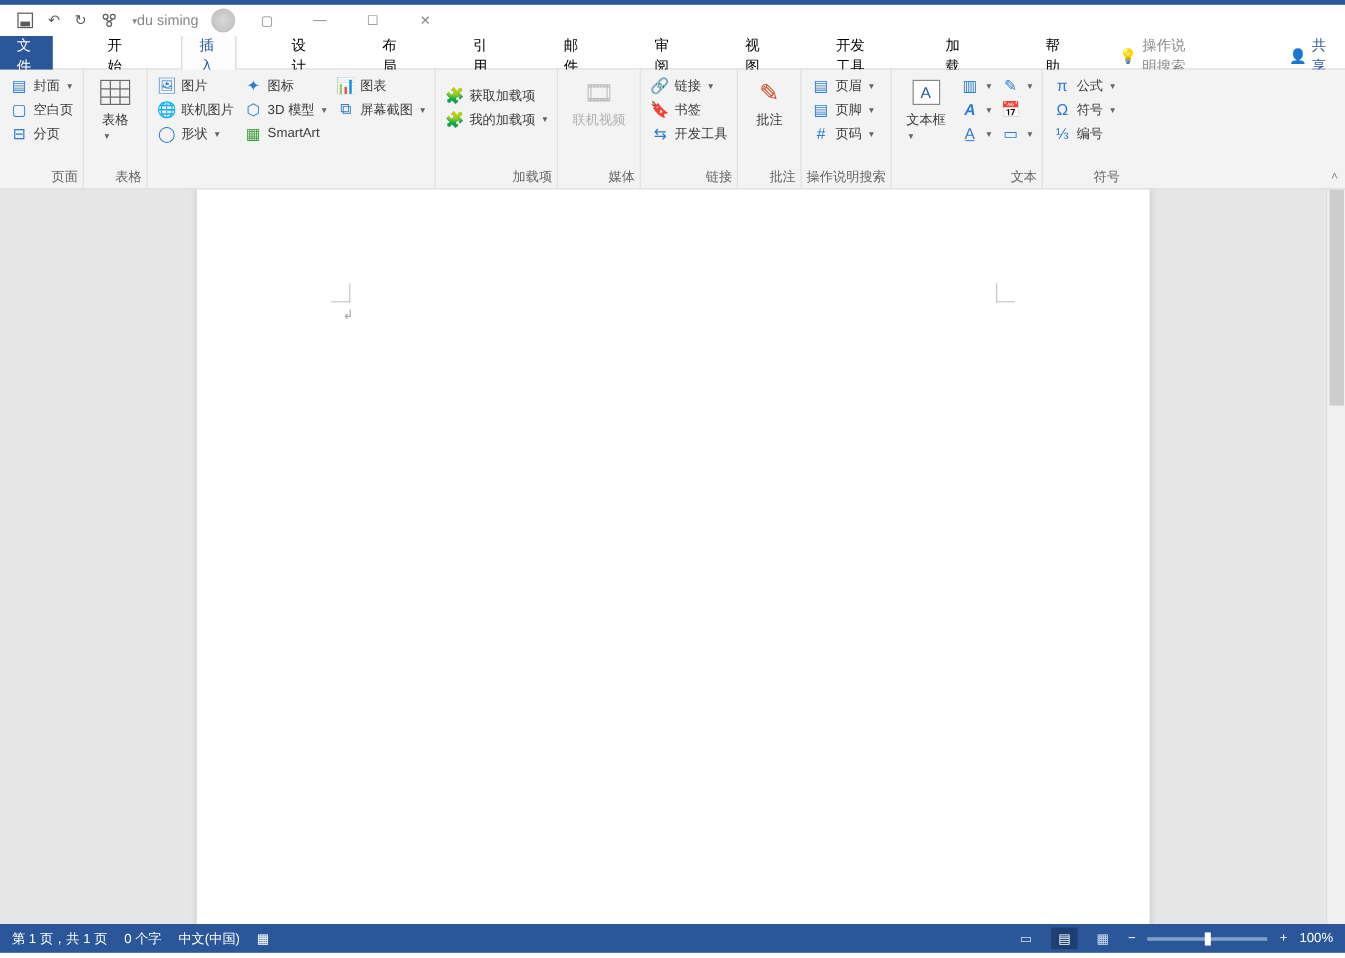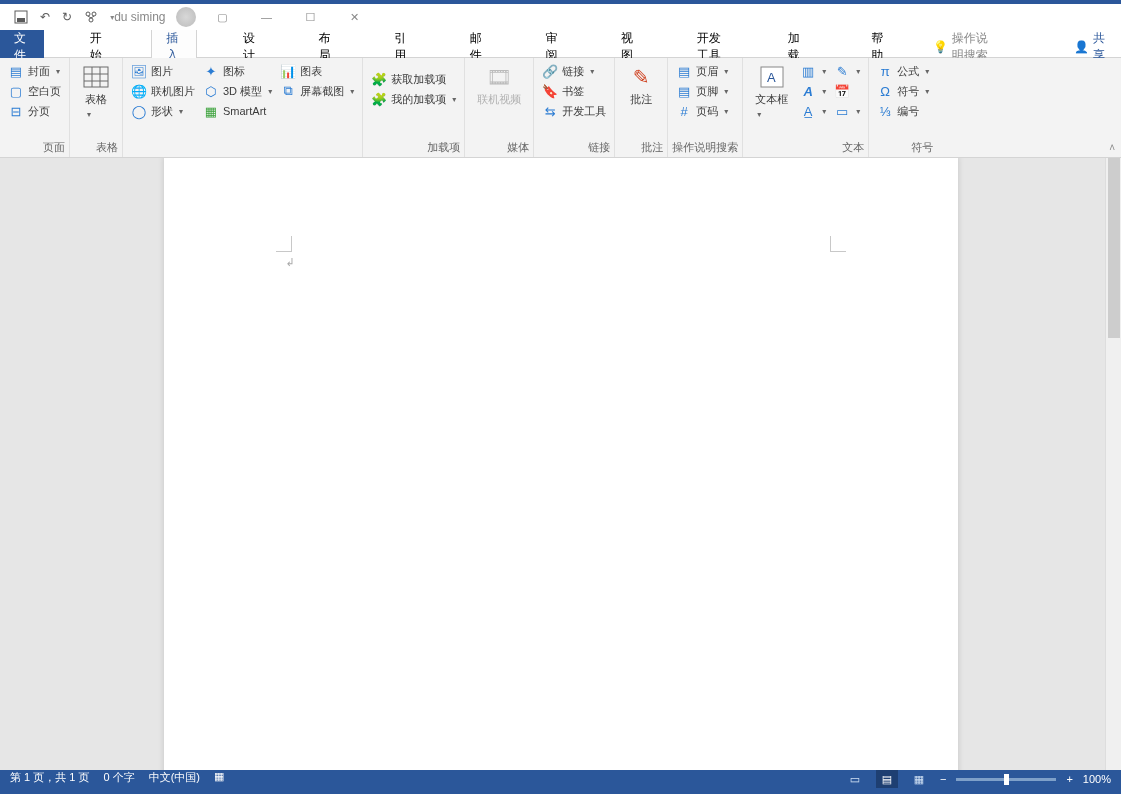--- a/index.html
+++ b/index.html
@@ -30,21 +30,21 @@
 .ico32 { width:28px; height:26px; display:inline-flex; align-items:center; justify-content:center; font-size:20px; }
 .dd { font-size:8px; color:#666; margin-left:2px; }
 .collapse-caret { position:absolute; right:6px; bottom:4px; font-size:10px; color:#888; }
 .canvas { height:612px; background:#e6e6e6; display:flex; justify-content:center; overflow:hidden; position:relative; }
 .page { width:794px; background:#fff; margin-top:-2px; box-shadow:0 0 6px rgba(0,0,0,0.15); position:relative; height:900px; }
 .crop-tl { position:absolute; top:80px; left:112px; width:16px; height:16px; border-left:1px solid #c8c8c8; border-top:1px solid #c8c8c8; transform:rotate(180deg); }
 .crop-tr { position:absolute; top:80px; right:112px; width:16px; height:16px; border-right:1px solid #c8c8c8; border-top:1px solid #c8c8c8; transform:rotate(180deg); }
 .cursor-mark { position:absolute; top:100px; left:122px; font-size:11px; color:#aaa; }
 .vscroll { position:absolute; right:0; top:0; width:16px; height:100%; background:#f0f0f0; border-left:1px solid #ddd; }
 .vthumb { position:absolute; top:0; left:2px; width:12px; height:180px; background:#cdcdcd; }
-.statusbar { height:24px; background:#2b579a; color:#fff; display:flex; align-items:flex-start; font-size:11px; padding:0 10px; gap:14px; }
+.statusbar { height:24px; background:#2b579a; color:#fff; display:flex; align-items:center; font-size:11px; padding:0 10px; gap:14px; }
 .status-right { margin-left:auto; display:flex; align-items:center; gap:10px; }
 .viewbtn { width:22px; height:18px; display:flex; align-items:center; justify-content:center; color:#cfe0f4; }
 .viewbtn.active { background:#1e3f72; color:#fff; }
 .zoom-slider { width:100px; height:3px; background:#7ea0c9; position:relative; }
 .zoom-thumb { position:absolute; left:48px; top:-4px; width:5px; height:11px; background:#fff; }
 svg { display:block; }
 </style>
 </head>
 <body>
 

